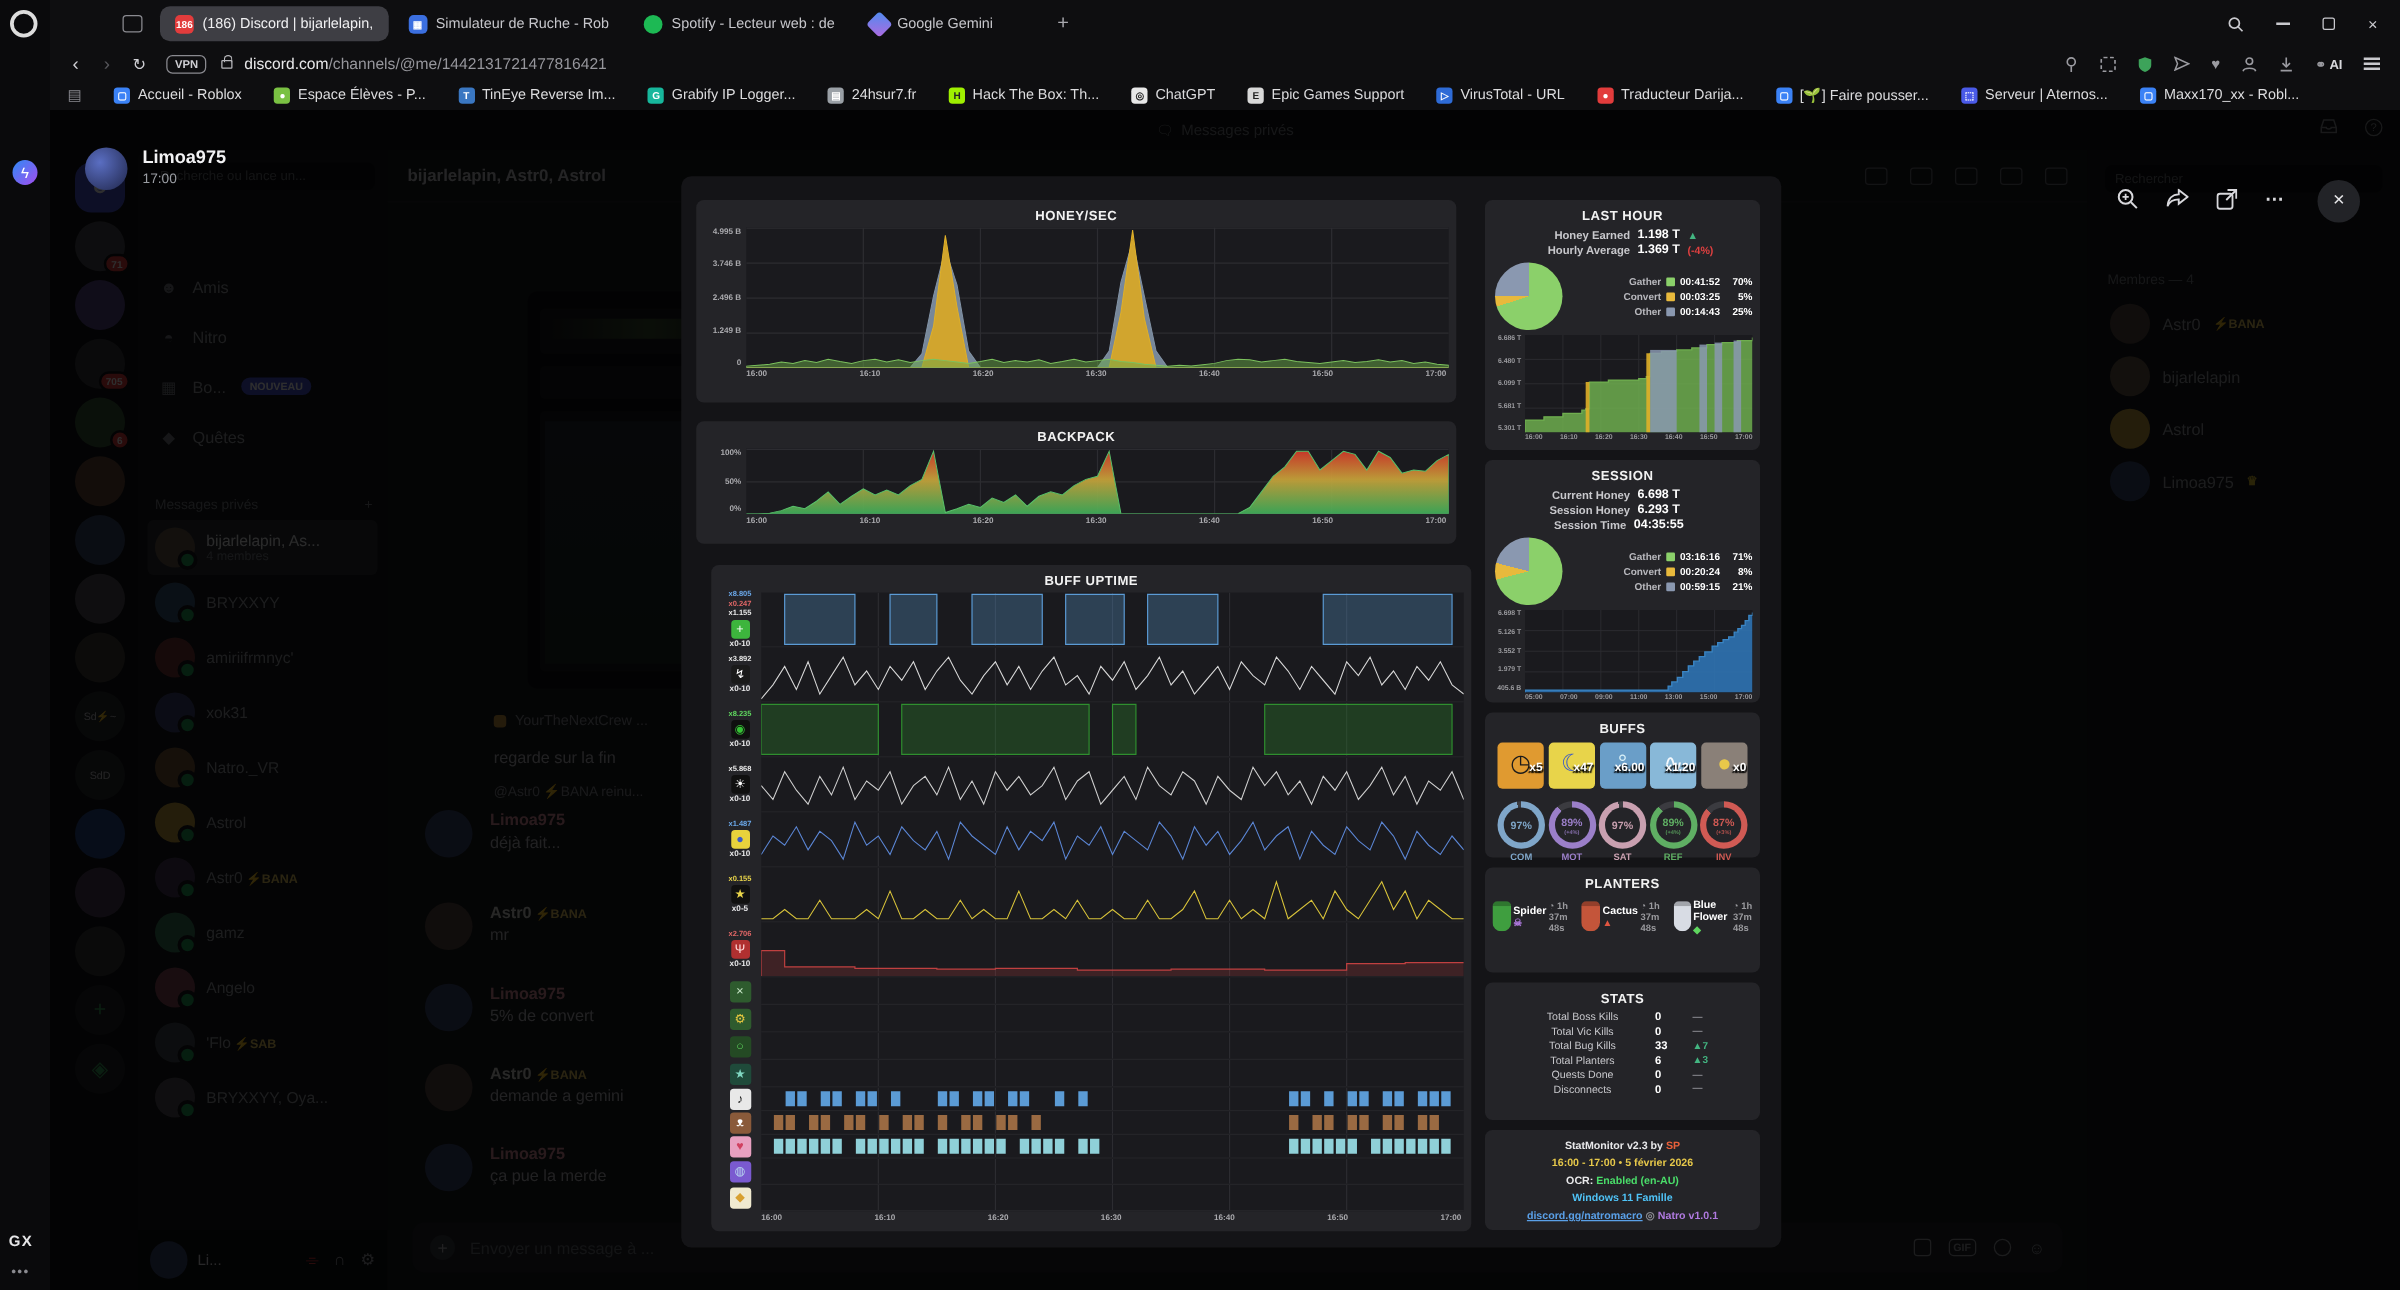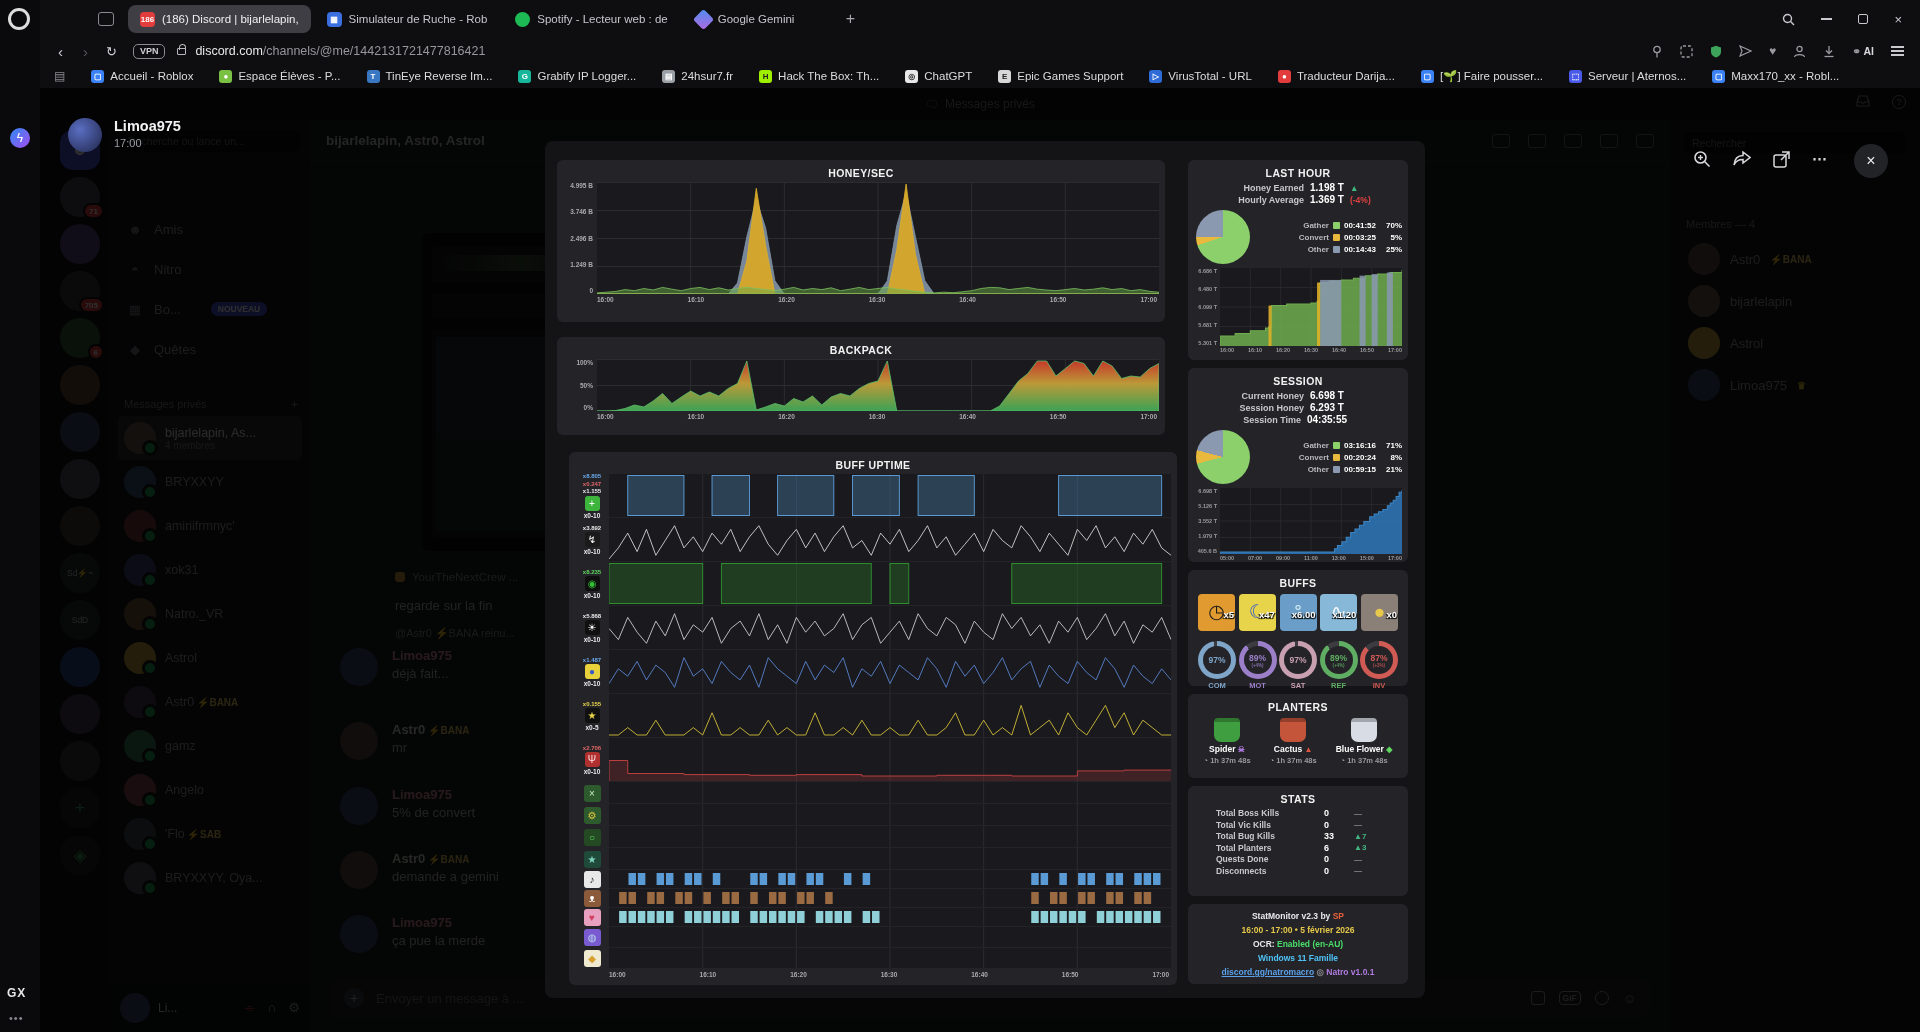--- a/index.html
+++ b/index.html
@@ -50,21 +50,21 @@
   #dc-rail{position:absolute;left:10px;top:32px;width:60px;bottom:0;display:flex;flex-direction:column;align-items:center;gap:7px;padding-top:10px;}
   .srv{position:relative;width:40px;height:40px;border-radius:50%;background:#2b2d31;color:#c8c8cc;font-size:8.5px;display:flex;align-items:center;justify-content:center;flex:0 0 auto;}
   .srv.home{border-radius:13px;background:#4955d4;color:#fff;font-size:16px;}
   .srv .sbadge{position:absolute;right:-4px;bottom:-2px;background:#e23c3c;color:#fff;font-size:8px;font-weight:bold;border-radius:8px;padding:1.5px 4px;border:2px solid #121316;}
   .srv.action{background:#24262a;color:#3ba55d;font-size:17px;}
   #dc-sidebar{position:absolute;left:70px;top:32px;width:200px;bottom:0;background:#17181c;border-radius:8px 0 0 0;}
   .sb-search{margin:10px 10px 6px 10px;background:#0e0f12;border-radius:6px;color:#6a6d73;font-size:10.5px;padding:5px 8px;}
   .sb-nav{padding:64px 8px 0 8px;}
   .sb-item{display:flex;align-items:flex-start;gap:10px;color:#9a9da3;font-size:13px;height:40px;padding:0 8px;border-radius:5px;}
   .sb-item .gl{width:18px;text-align:center;color:#7a7d84;}
-  .nouveau{background:#4955d4;color:#fff;font-size:8.5px;font-weight:bold;border-radius:8px;padding:2px 7px;margin-left:20px;}
+  .nouveau{background:#4955d4;color:#fff;font-size:8.5px;font-weight:bold;border-radius:8px;padding:2px 7px;margin-left:2px;}
   .dm-header{display:flex;justify-content:space-between;color:#7a7d84;font-size:11px;padding:16px 12px 6px 14px;}
   .dm{display:flex;align-items:center;gap:9px;height:44px;padding:0 6px;margin:0 8px;border-radius:5px;color:#9a9da3;font-size:12.5px;}
   .dm.active{background:#2e3036;color:#e8e8ea;}
   .dm .av{position:relative;width:32px;height:32px;border-radius:50%;flex:0 0 auto;}
   .dm .av:after{content:"";position:absolute;right:-2px;bottom:-2px;width:10px;height:10px;border-radius:50%;background:#23a55a;border:3px solid #17181c;}
   .dm .nm{white-space:nowrap;overflow:hidden;text-overflow:ellipsis;}
   .dm .sub{font-size:10px;color:#7a7d84;}
   .badge-y{color:#e8c860;font-size:10px;font-weight:bold;}
   #sb-user{position:absolute;left:0;bottom:0;width:200px;height:48px;background:#101114;display:flex;align-items:center;gap:8px;padding:0 10px;color:#d8d8dc;font-size:12px;}
   #sb-user .uicons{margin-left:auto;display:flex;gap:12px;color:#9a9da3;font-size:13px;}
@@ -143,27 +143,27 @@
   .bfi .mult{position:absolute;right:1px;bottom:-2px;color:#fff;font-size:9.5px;font-weight:bold;text-shadow:1px 1px 1px #000,-1px 1px 1px #000;}
   .gauges{display:flex;justify-content:space-between;padding:8px 4px 2px 4px;}
   .gauge{display:flex;flex-direction:column;align-items:center;gap:2px;}
   .gring{position:relative;width:38px;height:38px;border-radius:50%;}
   .gin{position:absolute;left:5px;top:5px;width:28px;height:28px;border-radius:50%;background:#242428;display:flex;flex-direction:column;align-items:center;justify-content:center;}
   .gin .gp{font-size:8.5px;font-weight:bold;}
   .gin .gs{font-size:4.5px;font-weight:bold;opacity:.8;}
   .glab{font-size:7.5px;font-weight:bold;}
   
   .planters{display:flex;justify-content:space-around;padding-top:2px;}
-  .planter{display:flex;flex-direction:column;align-items:center;gap:2px;}
+  .planter{display:flex;flex-direction:row;align-items:center;gap:2px;}
   .pot{width:26px;height:24px;border-radius:4px 4px 7px 7px;border-top:4px solid rgba(0,0,0,.25);}
   .pname{color:#fff;font-weight:bold;font-size:8.5px;}
   .ptime{color:#9a9a9e;font-weight:bold;font-size:7.5px;}
   
   .stat-row{display:flex;align-items:center;justify-content:center;gap:8px;margin:1.5px 0;}
-  .stat-row .sl{width:100px;text-align:left;color:#c8c8cc;font-weight:bold;font-size:8.5px;}
+  .stat-row .sl{width:100px;text-align:center;color:#c8c8cc;font-weight:normal;font-size:8.5px;}
   .stat-row .sv{width:22px;color:#fff;font-weight:bold;font-size:9px;}
   .stat-row .sd{width:26px;font-size:8px;font-weight:bold;}
   
   #dash-footer{text-align:center;font-size:8.5px;font-weight:bold;line-height:14px;color:#e8e8ea;}
   #dash-footer a{text-decoration:underline;}
 </style>
 </head>
 <body>
 
 <div id="screen">

